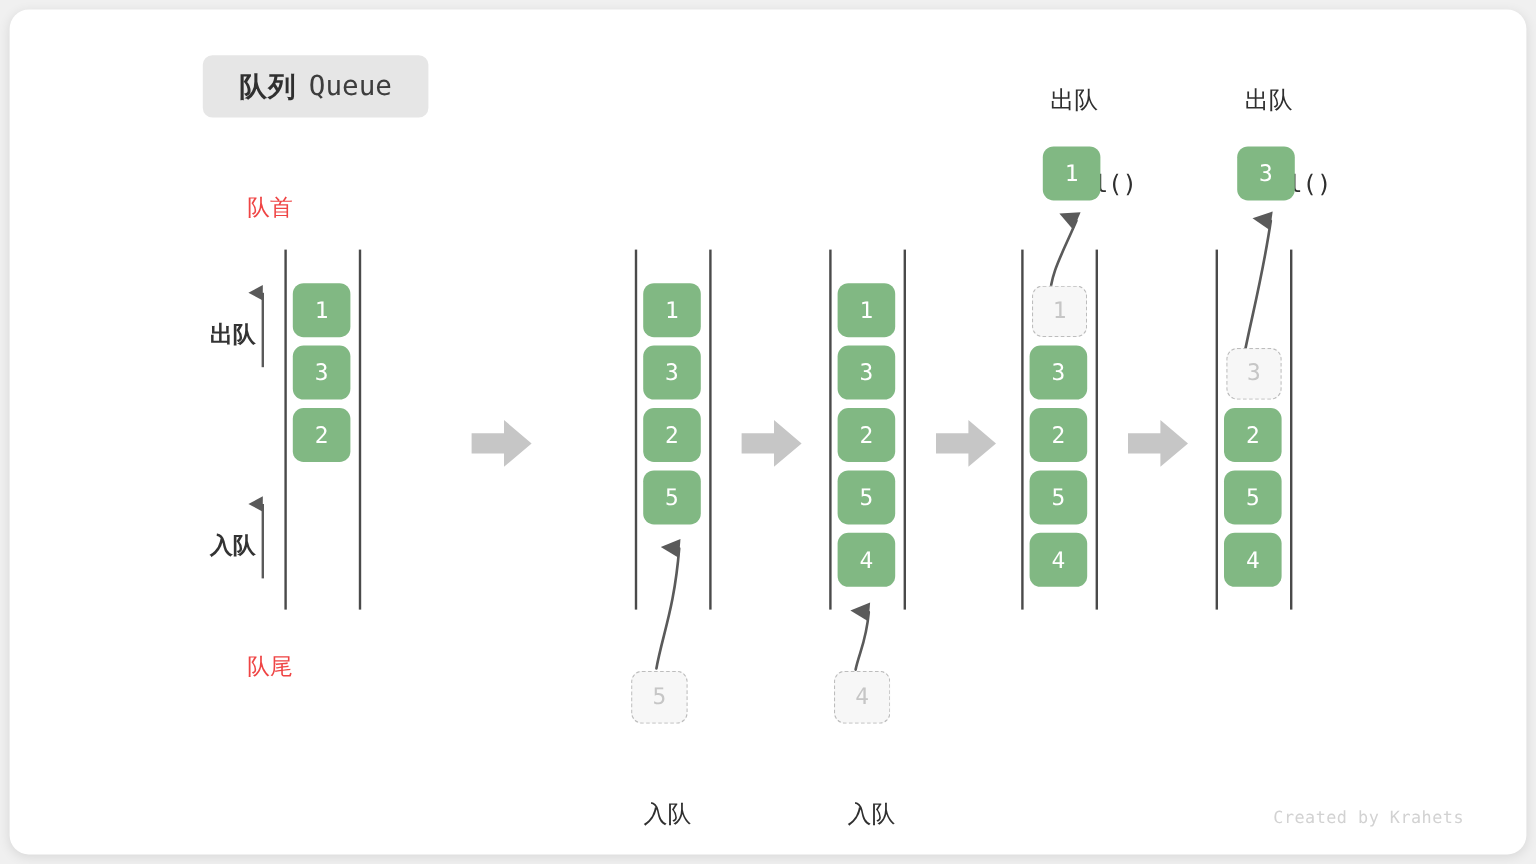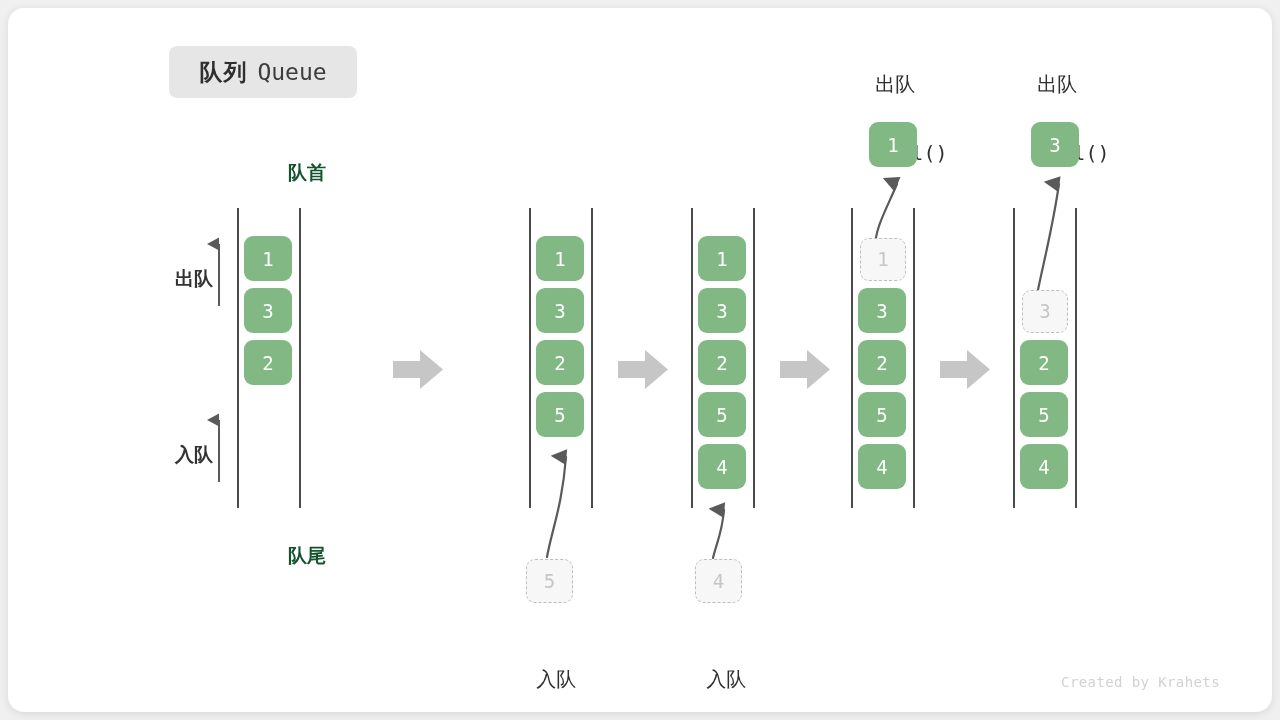--- a/index.html
+++ b/index.html
@@ -21,21 +21,21 @@
   #title-chip{
     left:161px;top:38px;width:188px;height:52px;
     background:#e6e6e6;border-radius:8px;
     display:flex;align-items:center;justify-content:center;
   }
   #title-cn{font-size:23px;font-weight:bold;color:#2f2f2f;letter-spacing:1px;}
   #title-en{font-size:23px;color:#3d3d3d;margin-left:10px;
             font-family:"DejaVu Sans Mono","Liberation Mono",monospace;}
 
   
-  .endlabel{font-size:19px;font-weight:bold;color:#14532d;text-align:right;width:120px;}
+  .endlabel{font-size:19px;font-weight:normal;color:#ef4444;text-align:left;width:120px;}
 
   
   .side-label{font-size:19px;font-weight:bold;color:#333333;text-align:right;width:70px;}
 
   
   .rail{width:1.6px;background:#4a4a4a;}
 
   
   .cell{
     width:48px;height:45px;border-radius:9px;

